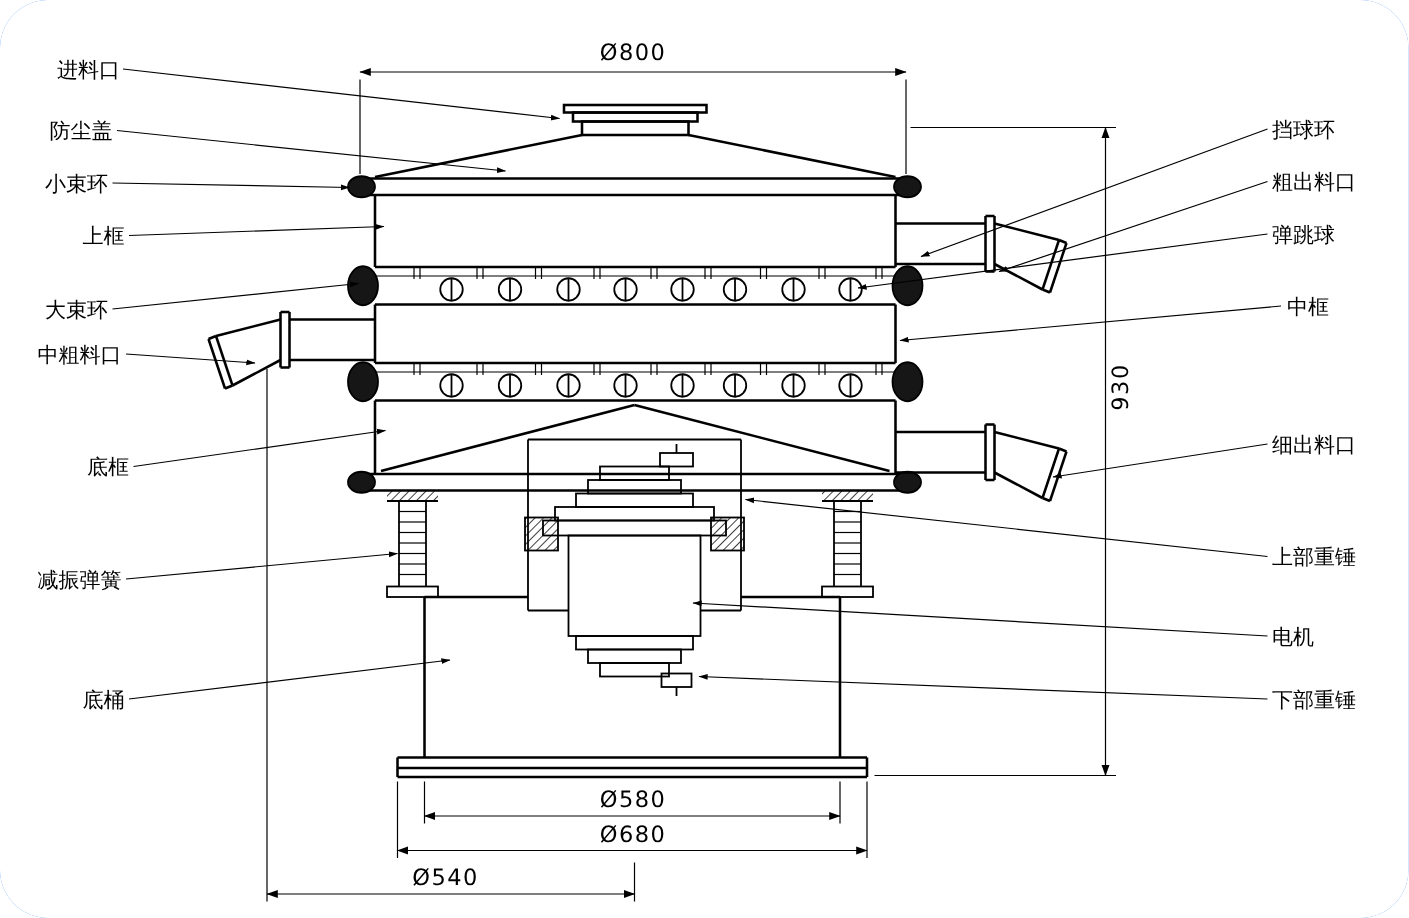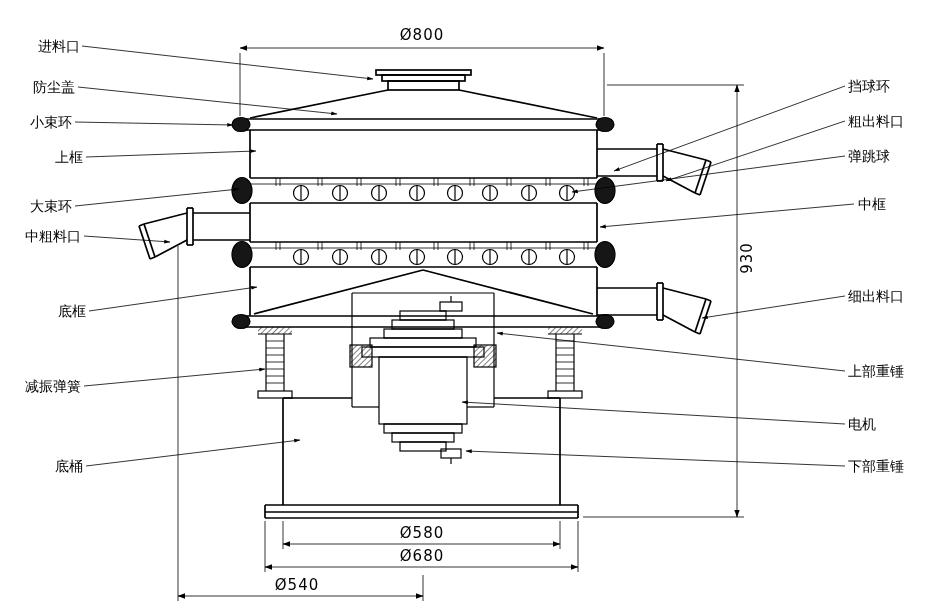--- a/index.html
+++ b/index.html
@@ -3,20 +3,21 @@
 <meta charset="utf-8">
 <style>
   html, body { margin: 0; padding: 0; background: #ffffff; }
   .stage {
     position: relative;
     width: 939px;
     height: 612px;
     background: #3b82f6;
     font-family: "DejaVu Sans", "Liberation Sans", sans-serif;
     overflow: hidden;
+    border-radius: 32px;
   }
   svg { display: block; }
   .bold  { stroke: #000000; fill: none; stroke-width: 1.7; stroke-linecap: butt; }
   .med   { stroke: #000000; fill: none; stroke-width: 1.2; }
   .thin-line { stroke: #000000; fill: none; stroke-width: 0.8; }
   .cap   { fill: #161616; stroke: #000000; stroke-width: 1.2; }
   .lbl   { font-size: 14px; fill: #000000; stroke: none; }
   .dim   { font-size: 15px; fill: #000000; stroke: none; letter-spacing: 1px; }
 </style>
 </head>

